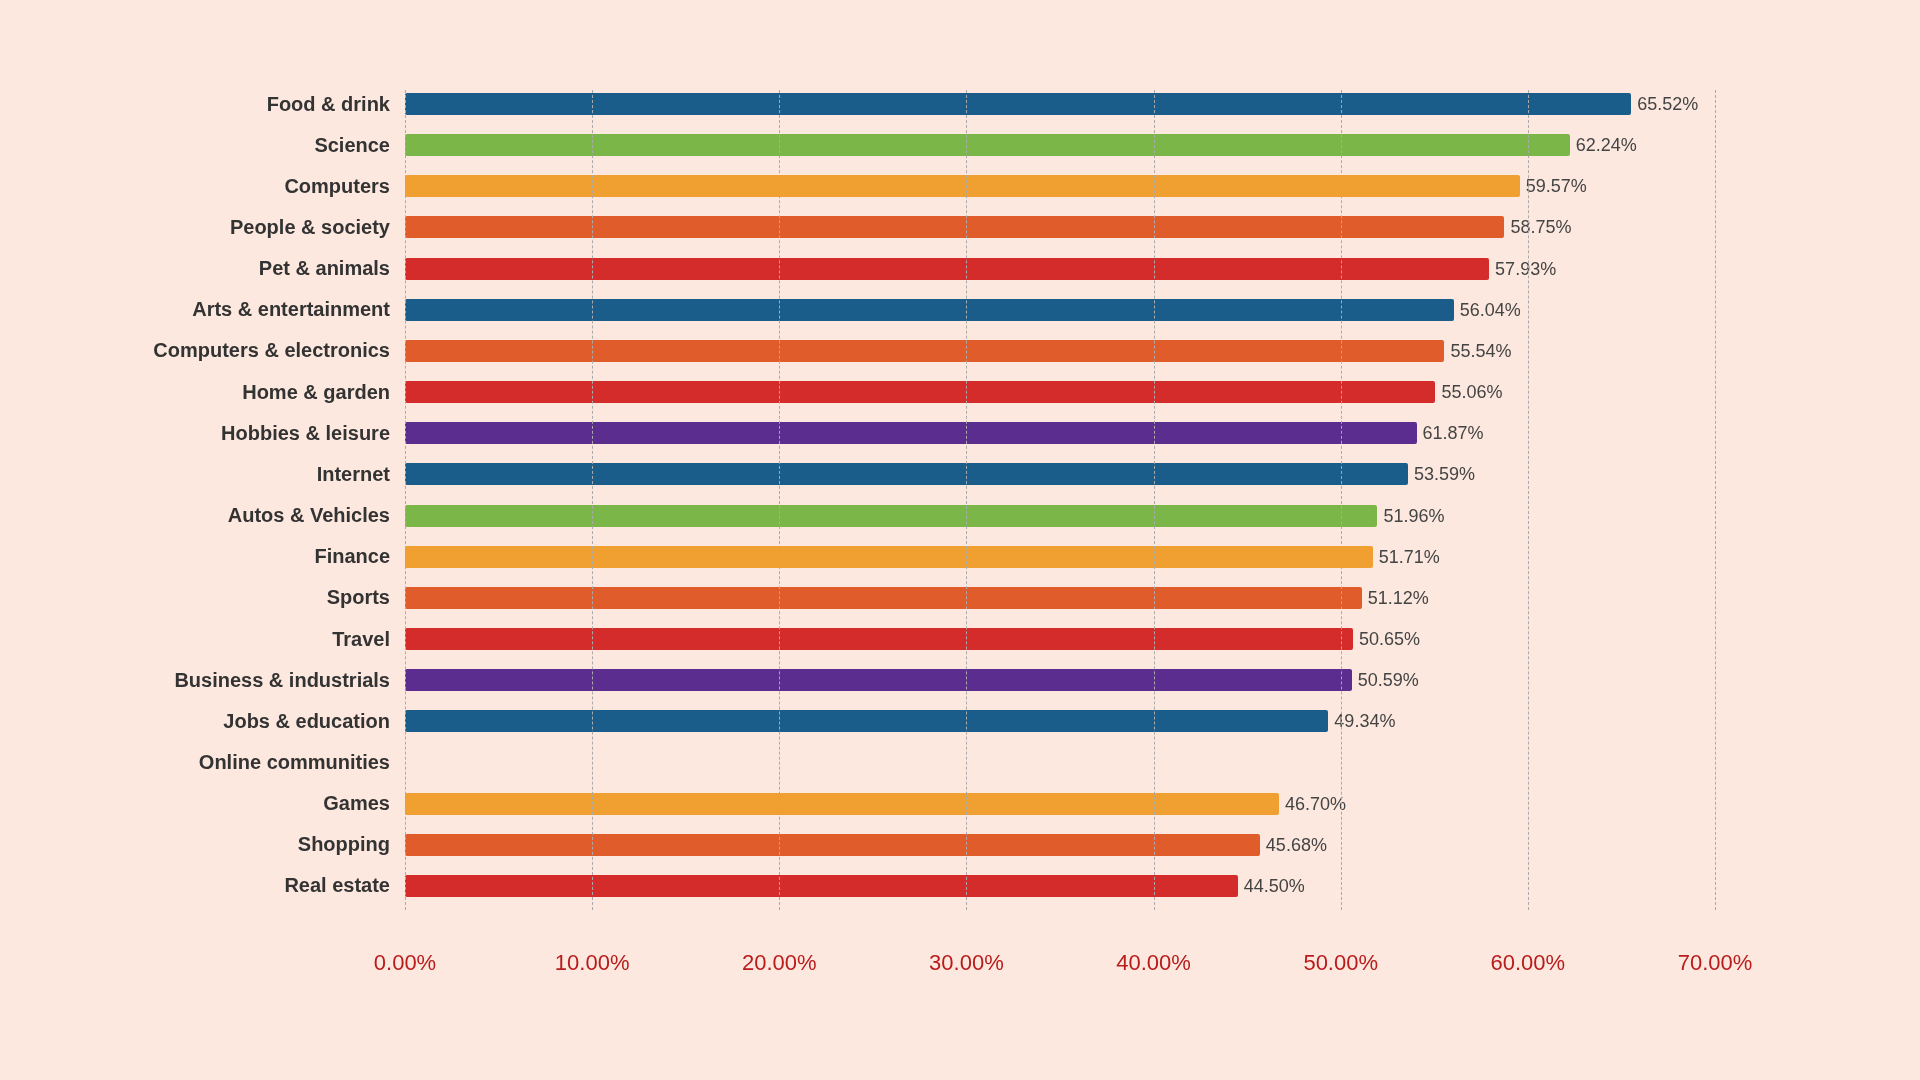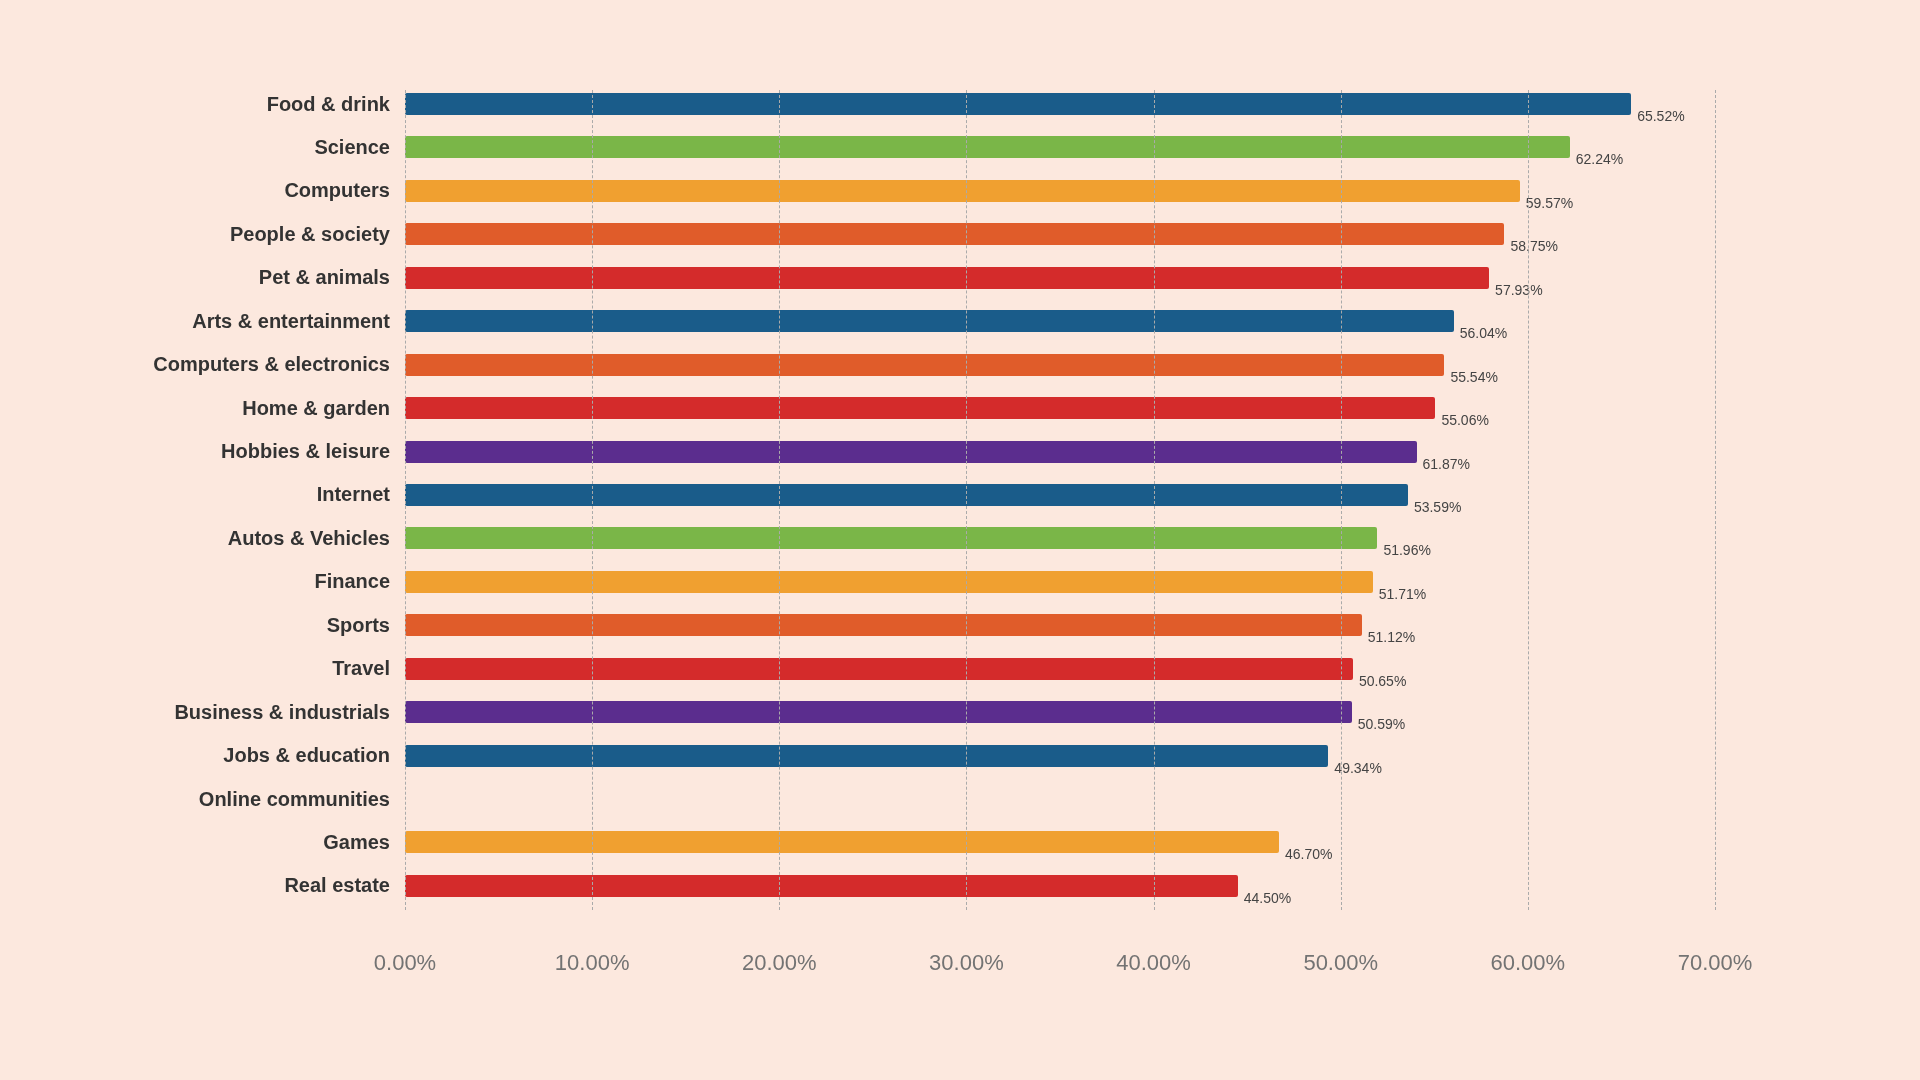--- a/index.html
+++ b/index.html
@@ -43,21 +43,21 @@
       position: absolute;
       bottom: 0;
       left: 0;
       right: 0;
       display: flex;
       justify-content: space-between;
       padding-right: 0;
     }
     .x-label {
       font-size: 22px;
-      color: #737373;
+      color: #b91c1c;
       font-family: Arial, sans-serif;
     }
     .bars-section {
       position: absolute;
       top: 0;
       left: 0;
       right: 0;
       bottom: 50px;
       display: flex;
       flex-direction: column;
@@ -90,25 +90,24 @@
       border-radius: 2px;
       position: absolute;
       left: 0;
       top: 0;
     }
     .bar-value {
       position: absolute;
       left: calc(var(--bar-width) + 6px);
       top: 50%;
       transform: translateY(-50%);
-      font-size: 14px;
+      font-size: 18px;
       color: #444;
       font-family: Arial, sans-serif;
       white-space: nowrap;
-      margin-top: 12px;
     }
   </style>
 </head>
 <body>
 
 <div class="chart-container">
   <div class="chart-area">
     <div class="bars-section" id="bars-section">
         <div class="bar-row">
           <div class="bar-label">Food &amp; drink</div>
@@ -223,20 +222,27 @@
           </div>
         </div>
         <div class="bar-row">
           <div class="bar-label">Online communities</div>
         </div>
         <div class="bar-row">
           <div class="bar-label">Games</div>
           <div class="bar-track">
             <div class="bar-fill" style="width: 66.7143%; background-color: rgb(240, 160, 48); --bar-width: 66.71428571428571%;"></div>
             <div class="bar-value" style="--bar-width: 66.71428571428571%; left: calc(66.7143% + 6px);">46.70%</div>
+          </div>
+        </div>
+        <div class="bar-row">
+          <div class="bar-label">Shopping</div>
+          <div class="bar-track">
+            <div class="bar-fill" style="width: 65.2571%; background-color: rgb(224, 92, 42); --bar-width: 65.25714285714285%;"></div>
+            <div class="bar-value" style="--bar-width: 65.25714285714285%; left: calc(65.2571% + 6px);">45.68%</div>
           </div>
         </div>
         <div class="bar-row">
           <div class="bar-label">Real estate</div>
           <div class="bar-track">
             <div class="bar-fill" style="width: 63.5714%; background-color: rgb(212, 43, 43); --bar-width: 63.57142857142857%;"></div>
             <div class="bar-value" style="--bar-width: 63.57142857142857%; left: calc(63.5714% + 6px);">44.50%</div>
           </div>
         </div>
       </div>

